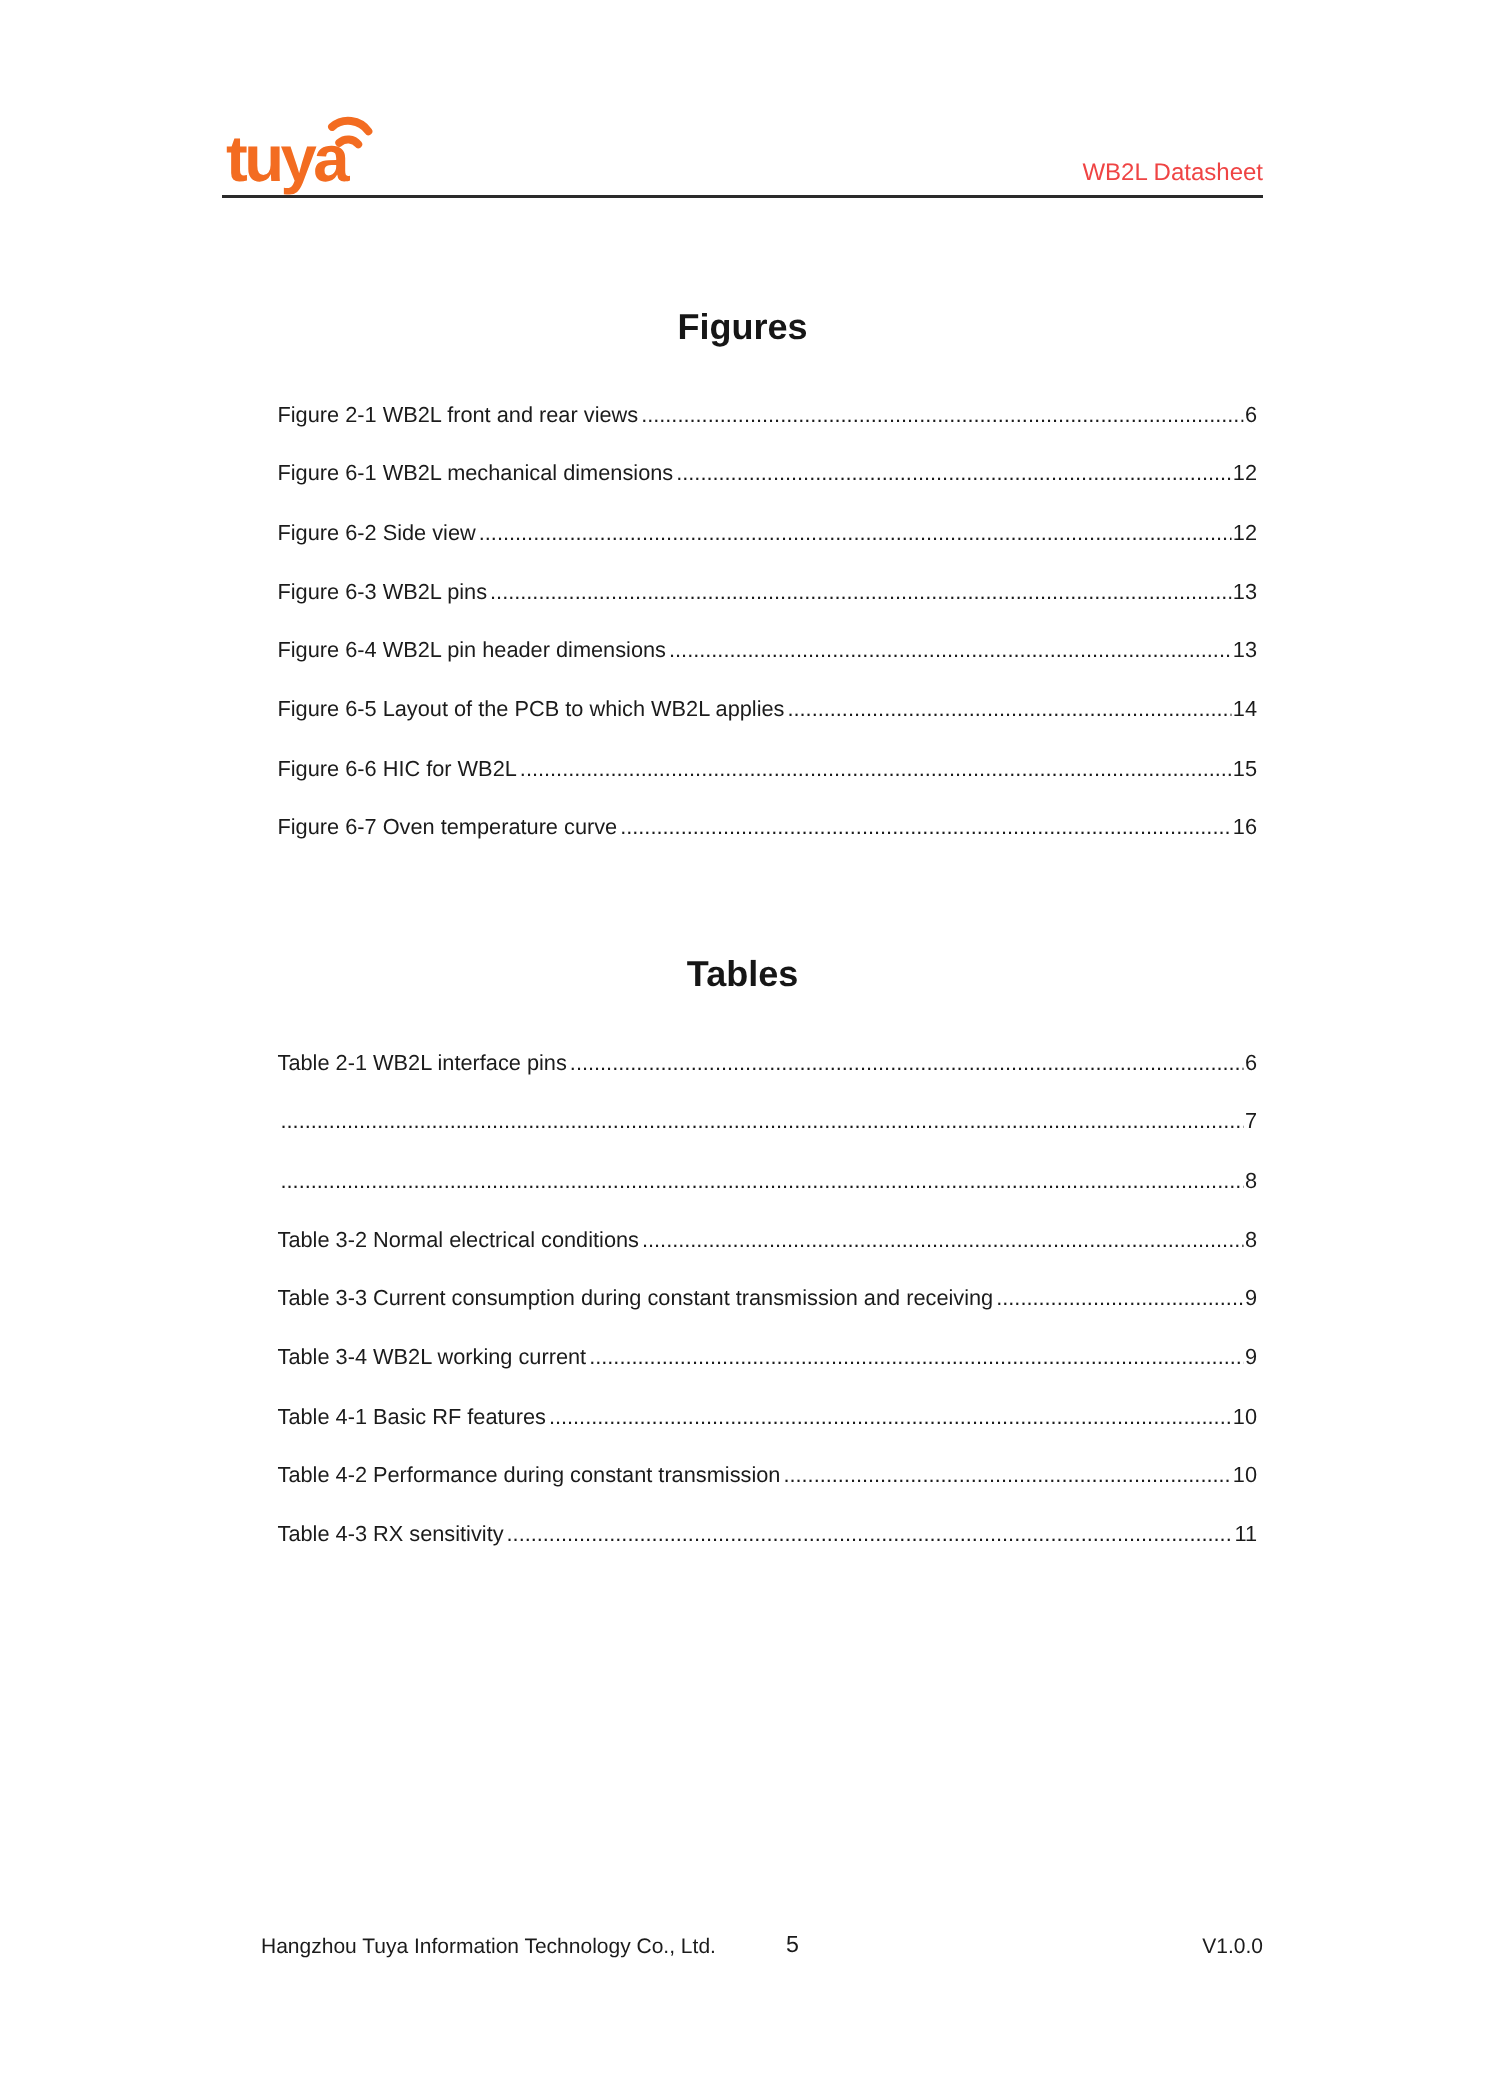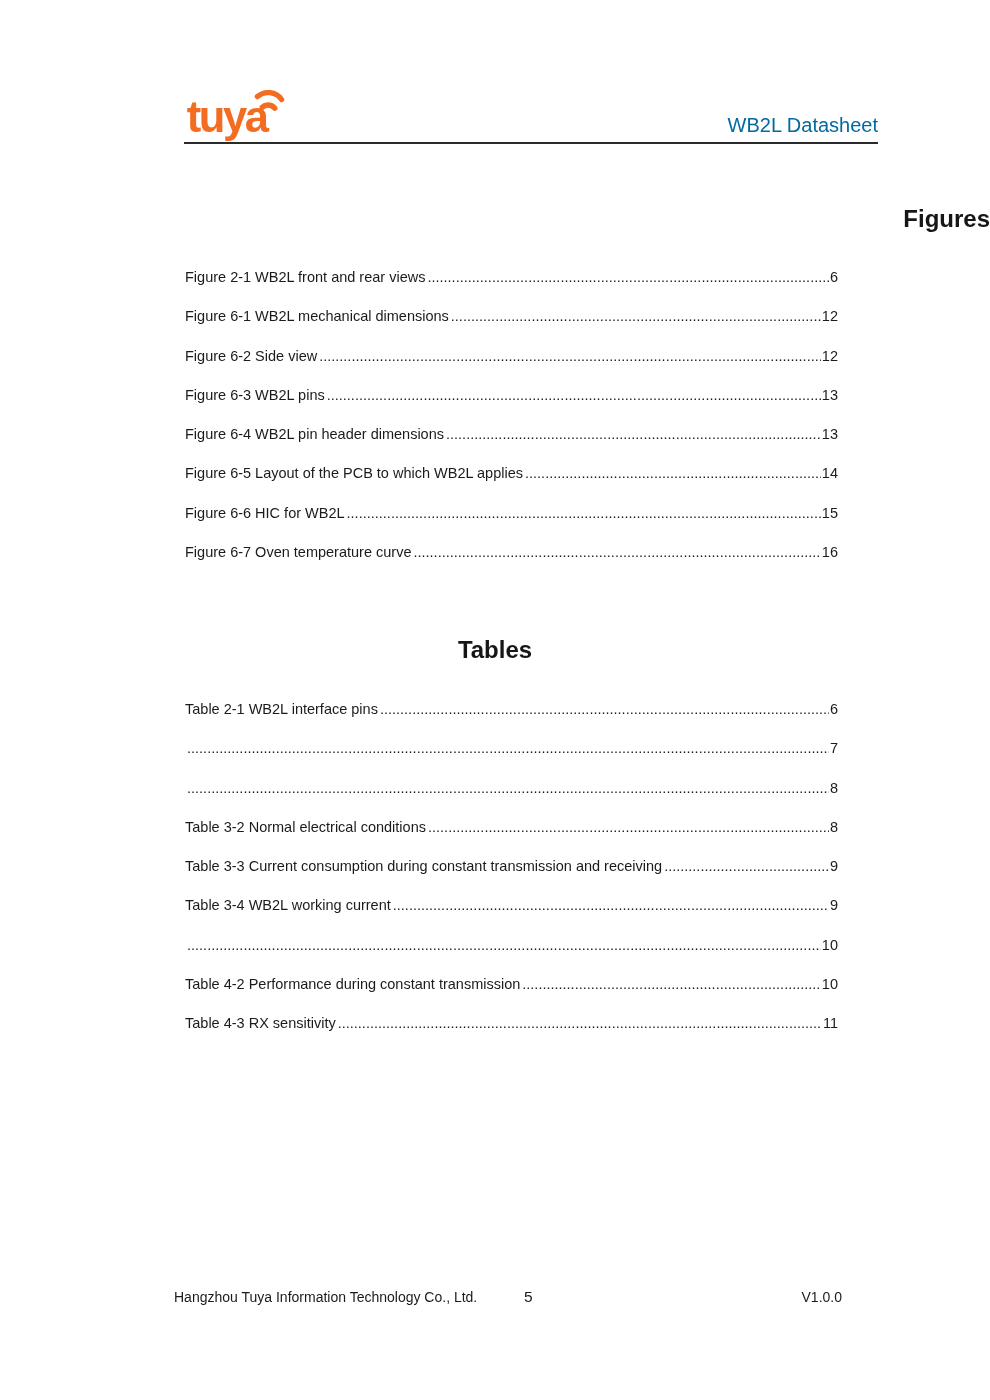--- a/index.html
+++ b/index.html
@@ -13,52 +13,51 @@
     width: 990px;
     height: 1400px;
     background: #ffffff;
     overflow: hidden;
   }
 
   
   .header {
     position: absolute;
     left: 148px;
-    top: 12px;
+    top: 0;
     width: 694px;
     height: 132px;
     border-bottom: 2px solid #2a2a2a;
-    margin-left: 36px;
   }
   .logo {
     position: absolute;
     left: 0;
     top: 72px;
     width: 110px;
     height: 60px;
   }
   .doc-title {
     position: absolute;
     right: 0;
     bottom: 5px;
-    font-size: 20px;
-    color: #0369a1;
+    font-size: 16px;
+    color: #ef4444;
   }
 
   
   .section-title {
     position: absolute;
     left: 0;
     width: 990px;
     text-align: center;
     font-size: 24px;
     font-weight: bold;
     color: #161616;
   }
-  .figures-title { top: 205px; text-align: right; }
+  .figures-title { top: 205px; }
   .tables-title  { top: 636px; }
 
   
   .toc-list {
     position: absolute;
     left: 185px;
     width: 653px;
     font-size: 14.5px;
     color: #1b1b1b;
   }
@@ -183,20 +182,21 @@
       <span class="toc-label">Table 3-3 Current consumption during constant transmission and receiving</span>
         <span class="toc-leader"></span>
         <span class="toc-page">9</span>
     </div>
     <div class="toc-row">
       <span class="toc-label">Table 3-4 WB2L working current</span>
         <span class="toc-leader"></span>
         <span class="toc-page">9</span>
     </div>
     <div class="toc-row">
+      <span class="toc-label">Table 4-1 Basic RF features</span>
         <span class="toc-leader"></span>
         <span class="toc-page">10</span>
     </div>
     <div class="toc-row">
       <span class="toc-label">Table 4-2 Performance during constant transmission</span>
         <span class="toc-leader"></span>
         <span class="toc-page">10</span>
     </div>
     <div class="toc-row">
       <span class="toc-label">Table 4-3 RX sensitivity</span>

